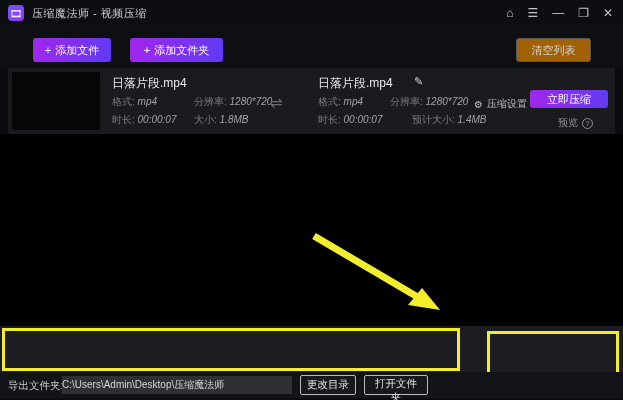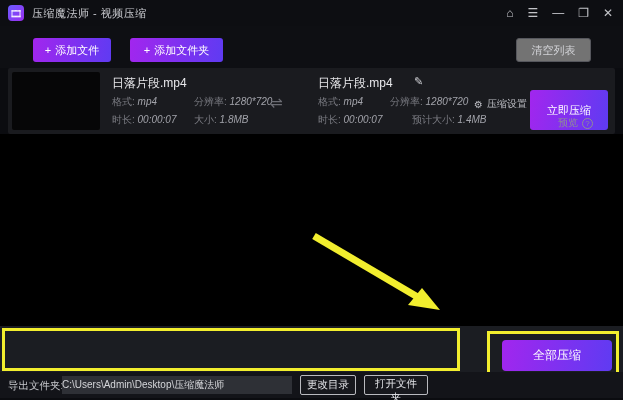--- a/index.html
+++ b/index.html
@@ -11,32 +11,32 @@
   .app-logo{width:16px;height:16px;margin-left:8px;border-radius:4px;background:linear-gradient(135deg,#6a5cff,#9a2ef0);display:flex;align-items:center;justify-content:center;color:#fff;font-size:10px;}
   .win-title{margin-left:8px;font-size:11px;color:#c9cacf;letter-spacing:0.5px;}
   .win-controls{margin-left:auto;margin-right:10px;display:flex;gap:14px;color:#c2c3c8;font-size:12px;}
   .win-controls span{cursor:default;line-height:26px;}
 
   
   .toolbar{position:absolute;left:0;top:26px;width:623px;height:42px;background:#0e0f13;}
   .btn-purple{background:linear-gradient(100deg,#a226ee 0%,#5f3bf2 100%);color:#fff;border:none;border-radius:3px;font-size:11px;display:flex;align-items:center;justify-content:center;gap:4px;cursor:pointer;}
   .btn-add-file{position:absolute;left:33px;top:12px;width:78px;height:24px;}
   .btn-add-folder{position:absolute;left:130px;top:12px;width:93px;height:24px;}
-  .btn-clear{position:absolute;left:516px;top:12px;width:75px;height:24px;background:#737373;color:#d2d3d7;border:1px solid #56575d;border-radius:3px;font-size:11px;cursor:pointer;}
+  .btn-clear{position:absolute;left:516px;top:12px;width:75px;height:24px;background:#a16207;color:#d2d3d7;border:1px solid #56575d;border-radius:3px;font-size:11px;cursor:pointer;}
 
   
   .file-row{position:absolute;left:8px;top:68px;width:607px;height:66px;background:#1a1b1f;border-radius:2px;}
   .thumb{position:absolute;left:4px;top:4px;width:88px;height:58px;background:#060607;border-radius:2px;}
   .fname{position:absolute;top:7px;font-size:12px;color:#e8e8eb;}
   .detail{position:absolute;font-size:10px;color:#7b7c83;white-space:nowrap;}
   .detail b{font-weight:normal;color:#a2a3aa;font-style:italic;}
   .exchange{position:absolute;left:262px;top:26px;color:#6b6c73;font-size:15px;}
   .pencil{position:absolute;left:406px;top:7px;color:#cbccd1;font-size:11px;cursor:pointer;}
   .gear-set{position:absolute;left:466px;top:29px;font-size:10px;color:#bcbdc3;cursor:pointer;display:flex;gap:4px;align-items:center;}
-  .btn-compress-now{position:absolute;left:522px;top:22px;width:78px;height:40px;font-size:11px;}
+  .btn-compress-now{position:absolute;left:522px;top:22px;width:78px;height:18px;font-size:11px;}
   .preview{position:absolute;left:550px;top:48px;font-size:10px;color:#8e8f96;cursor:pointer;display:flex;gap:4px;align-items:center;}
   .preview .circ{display:inline-block;width:11px;height:11px;border:1px solid #8e8f96;border-radius:50%;font-size:8px;line-height:10px;text-align:center;}
 
   
   .list-area{position:absolute;left:0;top:134px;width:623px;height:192px;background:#000;}
 
   
   .settings-bar{position:absolute;left:0;top:326px;width:623px;height:46px;background:#1b1d22;}
   .btn-compress-all{position:absolute;left:502px;top:340px;width:110px;height:31px;font-size:12px;border-radius:4px;}
 
@@ -125,21 +125,20 @@
     
 
     
     
     
 
     
     
   </div>
 
-  <button class="btn-purple btn-compress-all">全部压缩</button>
 
   <div class="anno-rect r1"></div>
   <div class="anno-rect r2"></div>
 
   <div class="export-bar">
     <span class="e-label">导出文件夹:</span>
     <input class="e-path" readonly="" value="C:\Users\Admin\Desktop\压缩魔法师" style="">
     <button class="e-btn e-open">打开文件夹</button>
     <button class="e-btn e-change">更改目录</button>
   </div>

